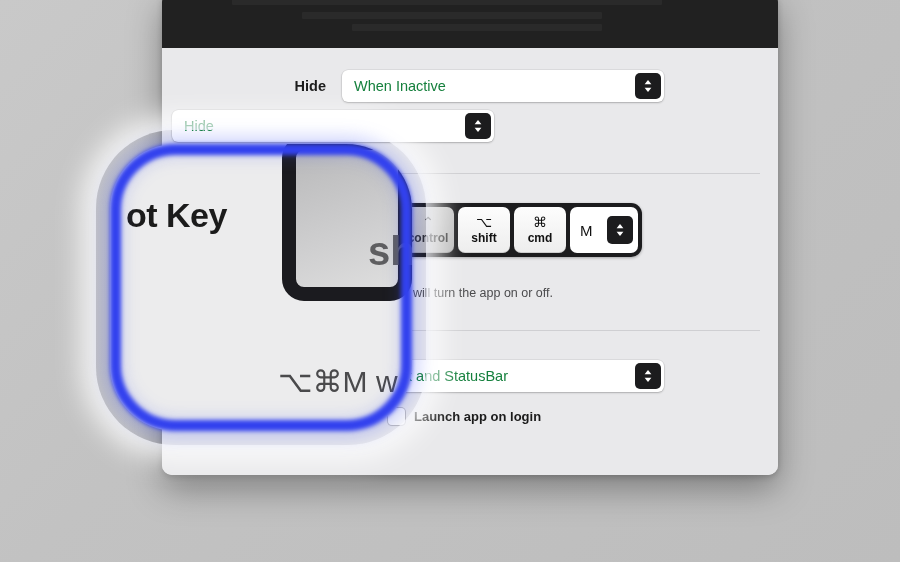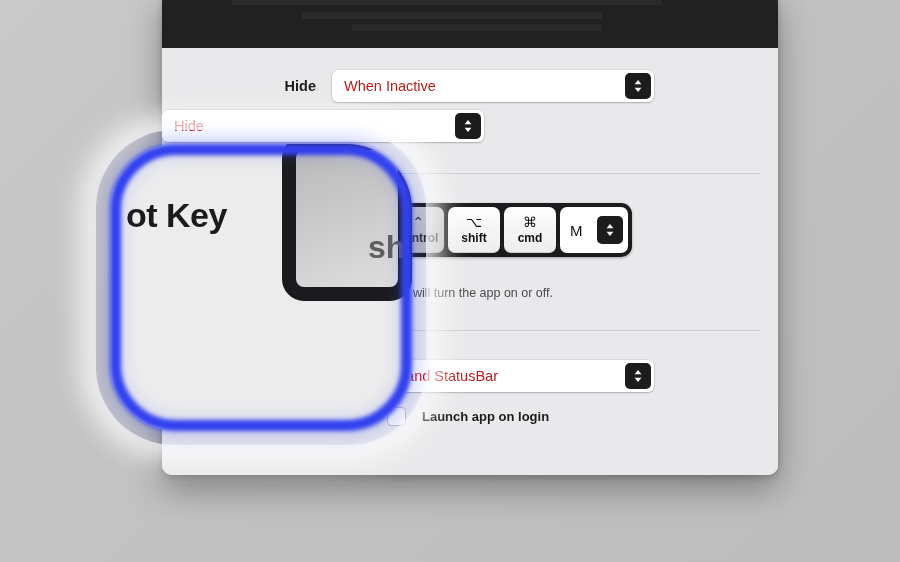--- a/index.html
+++ b/index.html
@@ -59,20 +59,21 @@
     width: 100%;
     bottom: 0;
     background: #e9e9eb;
   }
 
   
   .row {
     position: absolute;
     display: flex;
     align-items: center;
+    padding-left: 10px;
   }
   .row-label {
     width: 170px;
     text-align: right;
     padding-right: 16px;
     font-size: 14.5px;
     font-weight: bold;
     color: #1b1b1b;
     box-sizing: border-box;
     white-space: nowrap;
@@ -84,21 +85,21 @@
     height: 32px;
     background: #ffffff;
     border-radius: 6px;
     box-shadow: 0 1px 2px rgba(0,0,0,0.22), 0 0 0 0.5px rgba(0,0,0,0.10);
     display: flex;
     align-items: center;
   }
   .popup .value {
     padding-left: 12px;
     font-size: 14.5px;
-    color: #b91c1c;
+    color: #15803d;
     white-space: nowrap;
     overflow: hidden;
   }
   .popup .leading-icon {
     margin-left: 10px;
     margin-right: 2px;
     flex: 0 0 auto;
     display: inline-flex;
   }
   .stepper {
@@ -177,21 +178,21 @@
   }
 
   .hint {
     position: absolute;
     font-size: 12.5px;
     color: #4b4b4d;
     white-space: nowrap;
   }
 
   
-  .checkbox-row { display: flex; align-items: center; gap: 17px; justify-content: space-between; }
+  .checkbox-row { display: flex; align-items: center; gap: 9px; justify-content: space-between; }
   .checkbox {
     width: 17px;
     height: 17px;
     background: #fafafa;
     border-radius: 4px;
     box-shadow: 0 0 0 1px #bcbcc0, 0 1px 1px rgba(0,0,0,0.13);
   }
   .checkbox-label {
     font-size: 13px;
     font-weight: bold;
@@ -265,21 +266,21 @@
     left: 168px;
     top: 220px;
     font-size: 30px;
     color: #4a4a4c;
     font-weight: normal;
   }
   #lens-sh {
     position: absolute;
     left: 258px;
     top: 85px;
-    font-size: 32px;
+    font-size: 40px;
     font-weight: bold;
     color: #5e5e60;
   }
   #lens-key {
     position: absolute;
     left: 172px;
     top: -8px;
     width: 130px;
     height: 165px;
     background: linear-gradient(160deg,#b9b9ba 0%, #cfcfd0 60%, #dedede 100%);
@@ -399,18 +400,19 @@
 
   <div id="lens-wrap">
     <div id="lens-glow"></div>
     <div id="lens-body">
 
       <div class="lens-text" id="lens-title">ot Key</div>
 
       <div id="lens-key"></div>
       <div id="lens-sh">sh</div>
 
+      <div class="lens-text" id="lens-shortcut">⌥⌘M w</div>
     </div>
     <div id="lens-ring-soft"></div>
     <div id="lens-ring"></div>
   </div>
 
 </div>
 
 </body></html>

